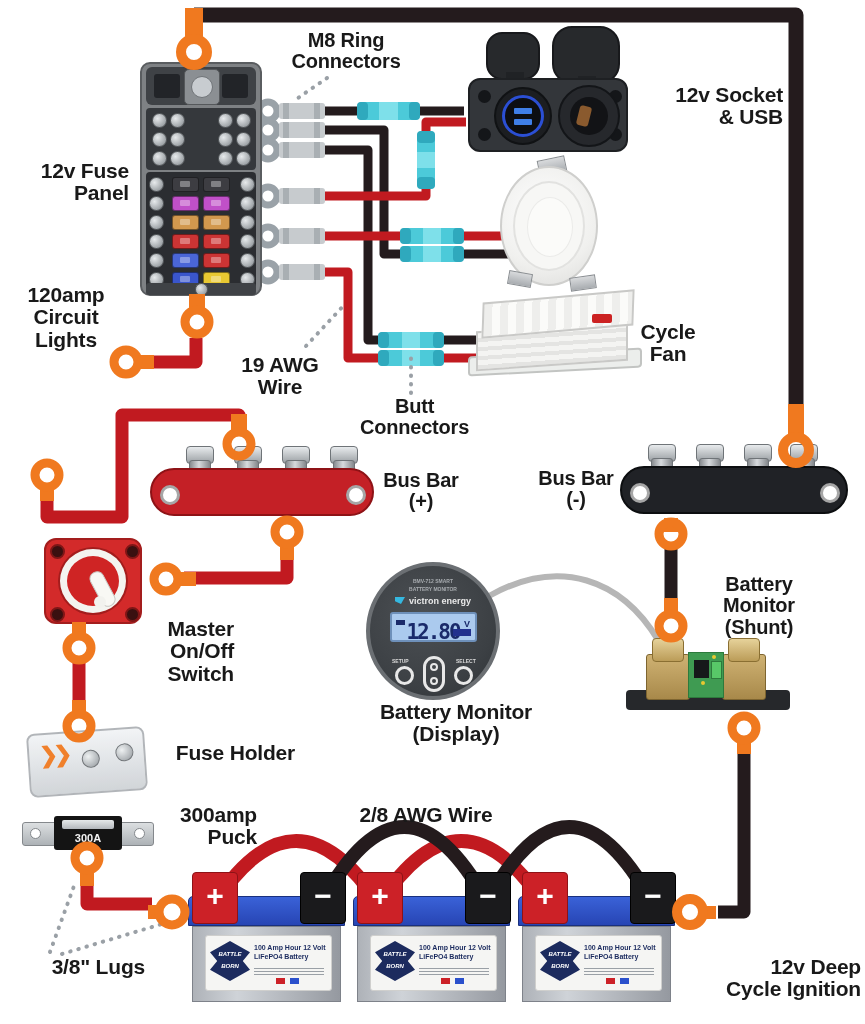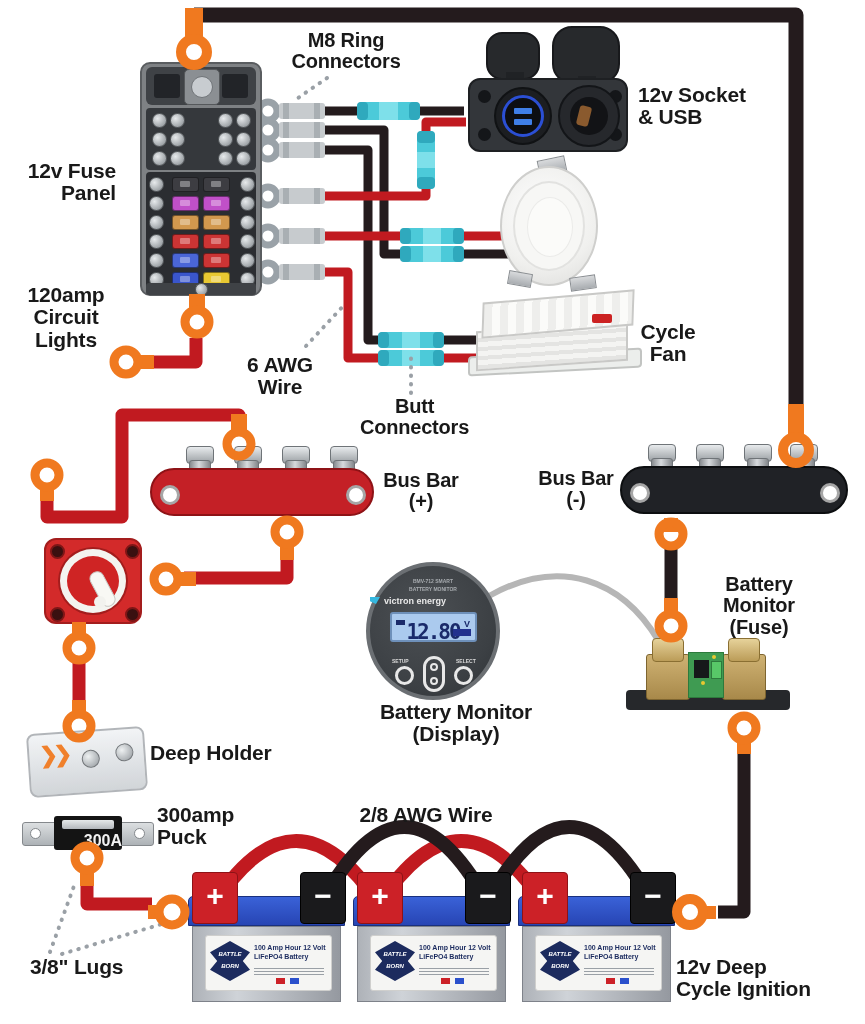--- a/index.html
+++ b/index.html
@@ -1,21 +1,21 @@
 <!DOCTYPE html>
 <html><head>
 <meta charset="utf-8">
 <style>
   html,body{margin:0;padding:0;background:#ffffff;}
   #stage{position:relative;width:865px;height:1024px;background:#ffffff;overflow:hidden;
          font-family:"Liberation Sans",sans-serif;}
   svg{position:absolute;left:0;top:0;}
   .layer{position:absolute;left:0;top:0;width:865px;height:1024px;}
   .lbl{position:absolute;font-weight:700;color:#191919;white-space:pre-line;line-height:1.07;
-       font-size:21px;letter-spacing:-0.2px;}
+       font-size:21px;letter-spacing:-0.2px;text-align:right;}
   .center{text-align:center;} .right{text-align:right;}
 
   
   .fusepanel{position:absolute;left:140px;top:62px;width:122px;height:234px;background:#7e8184;
              border:2px solid #5a5d60;border-radius:10px;box-sizing:border-box;}
   .fp-top{position:absolute;left:4px;top:3px;width:110px;height:38px;background:#3f4246;border-radius:6px;}
   .fp-blk{position:absolute;width:26px;height:24px;background:#222428;border-radius:3px;top:7px;}
   .fp-screw{position:absolute;left:38px;top:2px;width:34px;height:34px;background:#8b8f93;border-radius:5px;
             border:1px solid #55585b;}
   .fp-screw:after{content:"";position:absolute;left:6px;top:6px;width:20px;height:20px;border-radius:50%;
@@ -105,21 +105,21 @@
            box-sizing:border-box;opacity:.95;}
   .fh-chev{position:absolute;left:10px;top:8px;color:#f07a20;font-weight:700;font-size:22px;letter-spacing:-4px;}
   .fh-scr{position:absolute;width:16px;height:16px;border-radius:50%;
           background:radial-gradient(circle at 35% 35%,#eef1f2,#a9aeb2 70%,#7e8286);border:1px solid #6a6e72;}
   .anl{position:absolute;left:22px;top:816px;width:130px;height:34px;}
   .anl-tab{position:absolute;top:6px;width:36px;height:22px;background:linear-gradient(#dcdfe1,#adb2b6);
            border:1px solid #84888c;border-radius:3px;}
   .anl-hole{position:absolute;top:12px;width:9px;height:9px;border-radius:50%;background:#fff;border:1px solid #84888c;}
   .anl-body{position:absolute;left:32px;top:0;width:68px;height:34px;background:#141414;border-radius:3px;}
   .anl-win{position:absolute;left:8px;top:4px;width:52px;height:9px;background:linear-gradient(#e6e9ea,#b4b8bc);border-radius:2px;}
-  .anl-txt{position:absolute;left:0;top:16px;width:68px;text-align:right;color:#f2f2f2;font-weight:700;font-size:16px;}
+  .anl-txt{position:absolute;left:0;top:16px;width:68px;text-align:center;color:#f2f2f2;font-weight:700;font-size:11px;}
 
   
   .battery{position:absolute;width:157px;height:124px;}
   .bat-top{position:absolute;left:0;top:18px;width:157px;height:30px;background:linear-gradient(#3a62d8,#2745b4);
            border:1px solid #19307e;border-radius:5px 5px 0 0;box-sizing:border-box;}
   .bat-body{position:absolute;left:4px;top:48px;width:149px;height:76px;
            background:linear-gradient(90deg,#aeb2b8,#cfd3d8 30%,#9599a0);border:1px solid #7e828a;box-sizing:border-box;}
   .bat-label{position:absolute;left:12px;top:8px;width:125px;height:54px;background:#f5f5f3;border:1px solid #cfcfcd;
            border-radius:3px;}
   .bat-logo{position:absolute;left:4px;top:5px;width:40px;height:40px;background:#1c2b5e;
@@ -145,21 +145,21 @@
   .pcb-port{position:absolute;left:5px;top:7px;width:15px;height:18px;background:#16181a;}
   .pcb-term{position:absolute;left:22px;top:8px;width:9px;height:16px;background:#58c868;border:1px solid #2d7a3c;}
   .pcb-dot{position:absolute;width:4px;height:4px;border-radius:50%;background:#e8c832;}
 
   
   .bmv{position:absolute;left:366px;top:562px;width:134px;height:138px;border-radius:50%;
        background:radial-gradient(circle at 42% 38%,#4c5054,#3c4044 65%,#2e3236);
        border:4px solid #6b6f73;box-sizing:border-box;}
   .bmv-top{position:absolute;left:0;top:12px;width:126px;text-align:center;color:#a7abaf;font-size:5px;
        font-weight:700;line-height:1.5;}
-  .bmv-brand{position:absolute;left:0;top:30px;width:126px;text-align:left;color:#e9e9e9;font-size:9px;font-weight:700;}
+  .bmv-brand{position:absolute;left:0;top:30px;width:126px;text-align:center;color:#e9e9e9;font-size:9px;font-weight:700;}
   .bmv-brand:before{content:"";display:inline-block;width:10px;height:7px;background:#35b8e0;margin-right:4px;
        clip-path:polygon(0 0,100% 0,60% 100%,0 60%);}
   .bmv-lcd{position:absolute;left:20px;top:46px;width:87px;height:30px;background:#abcaee;border:2px solid #6e90ba;
        border-radius:3px;box-sizing:border-box;}
   .bmv-val{position:absolute;left:10px;top:6px;width:62px;text-align:center;color:#1a2a6a;font-size:21px;font-weight:700;
        font-family:"DejaVu Sans Mono",monospace;letter-spacing:-2px;}
   .bmv-unit{position:absolute;right:5px;top:5px;color:#1a2a6a;font-size:9px;font-weight:700;}
   .bmv-batt{position:absolute;left:4px;top:6px;width:9px;height:5px;background:#1a2a6a;}
   .bmv-blk{position:absolute;right:4px;bottom:4px;width:18px;height:7px;background:#22318e;}
   .bmv-btn{position:absolute;width:19px;height:19px;border-radius:50%;border:3px solid #e8e8e8;box-sizing:border-box;}
@@ -634,41 +634,44 @@
           <rect x="737" y="740" width="14" height="14" fill="#f0791f"></rect>
           <circle cx="744" cy="728" r="12" fill="none" stroke="#f0791f" stroke-width="9"></circle>
         </g>
     </g>
   </svg>
 
   <div class="lbl center" style="left:280px;top:30px;width:132px;font-size:20px;">M8 Ring
 Connectors</div>
   <div class="lbl" style="left:638px;top:84px;width:145px;">12v Socket
 &amp; USB</div>
-  <div class="lbl right" style="left:10px;top:160px;width:106px;">12v Fuse
+  <div class="lbl right" style="left:23px;top:160px;width:106px;">12v Fuse
 Panel</div>
   <div class="lbl center" style="left:10px;top:284px;width:112px;">120amp
 Circuit
 Lights</div>
-  <div class="lbl center" style="left:232px;top:354px;width:96px;">6 AWG
+  <div class="lbl center" style="left:232px;top:354px;width:96px;">19 AWG
 Wire</div>
   <div class="lbl center" style="left:628px;top:321px;width:80px;">Cycle
 Fan</div>
   <div class="lbl center" style="left:352px;top:396px;width:125px;font-size:20px;">Butt
 Connectors</div>
   <div class="lbl center" style="left:378px;top:470px;width:86px;font-size:20px;">Bus Bar
 (+)</div>
   <div class="lbl center" style="left:532px;top:468px;width:88px;font-size:20px;">Bus Bar
 (-)</div>
+  <div class="lbl" style="left:139px;top:618px;width:95px;">Master
+On/Off
+Switch</div>
   <div class="lbl center" style="left:706px;top:574px;width:106px;font-size:20px;">Battery
 Monitor
-(Fuse)</div>
+(Shunt)</div>
   <div class="lbl center" style="left:352px;top:701px;width:208px;">Battery Monitor
 (Display)</div>
-  <div class="lbl" style="left:150px;top:742px;width:145px;">Deep Holder</div>
+  <div class="lbl" style="left:150px;top:742px;width:145px;">Fuse Holder</div>
   <div class="lbl" style="left:157px;top:804px;width:100px;">300amp
 Puck</div>
   <div class="lbl center" style="left:350px;top:804px;width:152px;">2/8 AWG Wire</div>
   <div class="lbl" style="left:30px;top:956px;width:115px;">3/8" Lugs</div>
   <div class="lbl" style="left:676px;top:956px;width:185px;">12v Deep
 Cycle Ignition</div>
 
 </div>
 
 </body></html>

